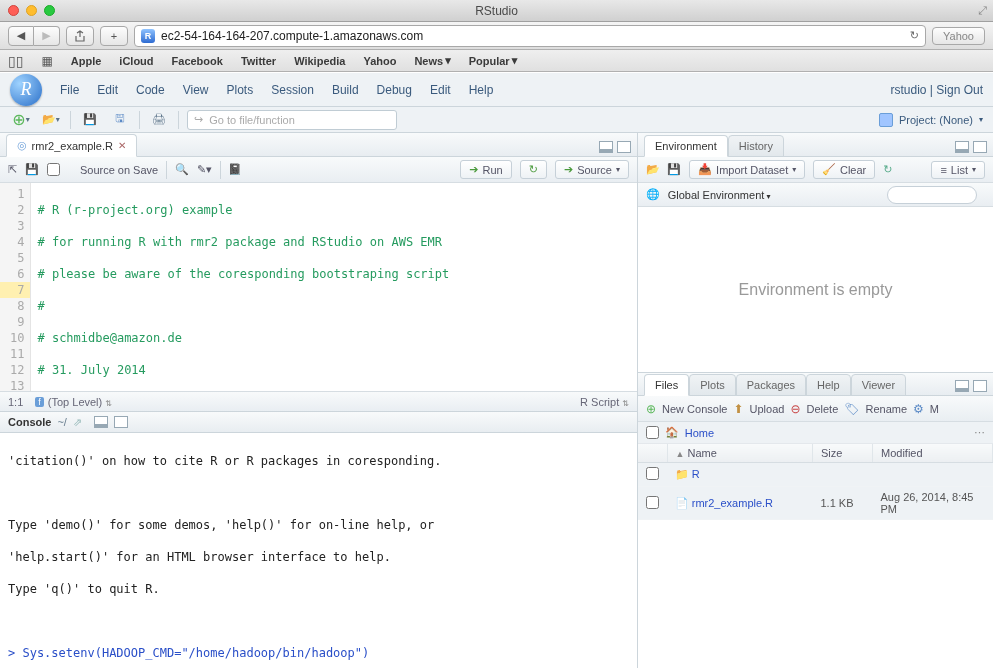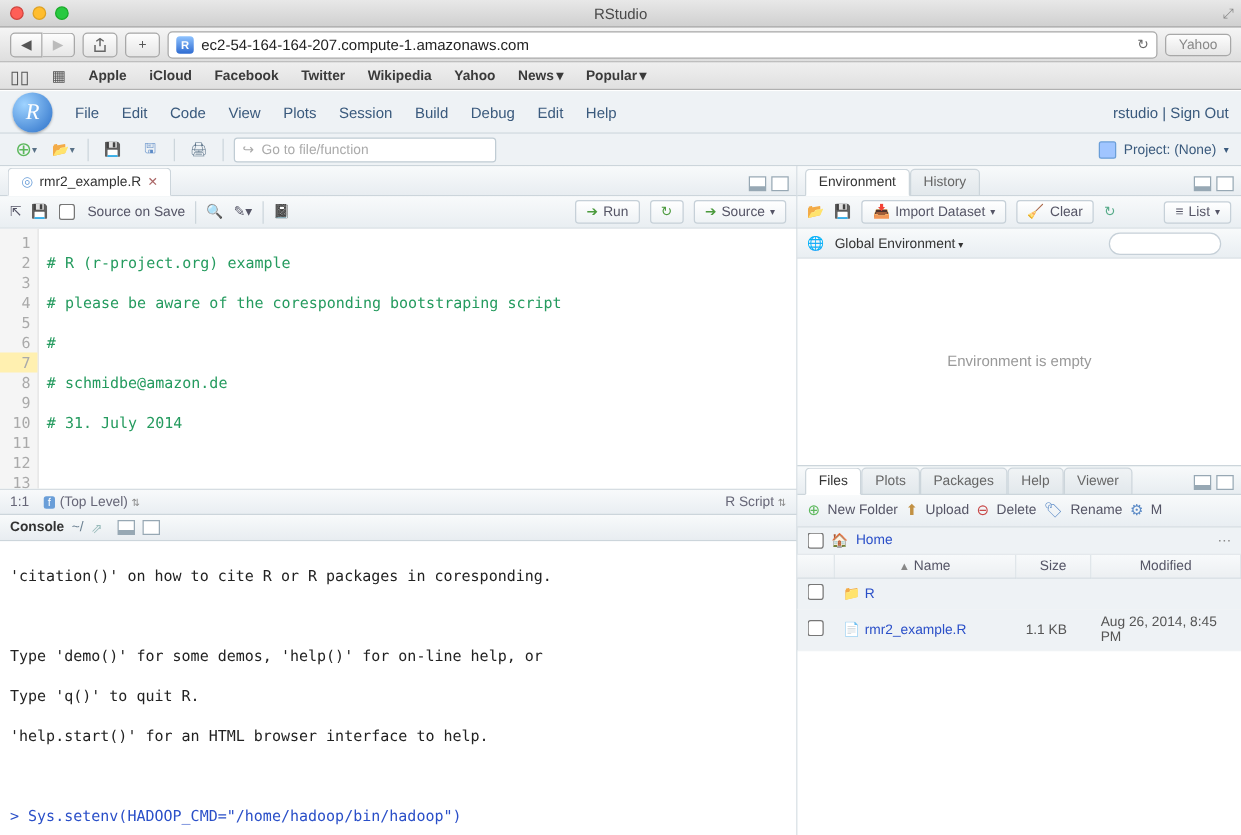--- a/index.html
+++ b/index.html
@@ -78,31 +78,31 @@
 .editor-status{height:20px;background:linear-gradient(#f8fafb,#e9eef2);border-top:1px solid #d6dde2;display:flex;align-items:center;padding:0 8px;font-size:11px;color:#667;}
 .editor-status .flex-spacer{flex:1;}
 .f-icon{background:#6a9ed8;color:#fff;border-radius:2px;padding:0 3px;font-size:9px;margin-right:4px;}
 
 
 .console-hdr{height:22px;background:linear-gradient(#f8fafb,#e8edf1);border-top:1px solid #ccd5db;border-bottom:1px solid #ccd5db;display:flex;align-items:center;padding:0 8px;gap:6px;}
 .console-body{background:#fff;font-family:Menlo,Consolas,monospace;font-size:12px;line-height:16px;padding:4px 8px;white-space:pre-wrap;flex:1;overflow:hidden;color:#222;}
 .cons-blue{color:#2a4fc8;}
 
 
-.env-body{flex:1;background:#fff;display:flex;align-items:center;justify-content:center;color:#999;font-size:12px;}
+.env-body{flex:1;background:#fff;display:flex;align-items:center;justify-content:center;color:#999;font-size:16px;}
 .env-subtb{height:24px;background:linear-gradient(#f8fafb,#e9eef2);border-bottom:1px solid #d6dde2;display:flex;align-items:center;padding:0 8px;gap:8px;}
 .env-search{flex:1;padding-right:8px;display:flex;justify-content:flex-end;}
 .env-search input{height:18px;width:90px;border:1px solid #c6d0d8;border-radius:9px;padding:0 8px 0 20px;font-size:11px;}
 
 
 .files-body{background:#fff;flex:1;font-size:11px;}
 .files-breadcrumb{height:22px;display:flex;align-items:center;padding:0 8px;gap:6px;border-bottom:1px solid #e4e8ec;}
 .home-icon{color:#c29144;}
 .files-table{width:100%;border-collapse:collapse;}
-.files-table th{background:linear-gradient(#f8fafb,#eceff2);border-bottom:1px solid #d6dde2;border-right:1px solid #e0e6ea;padding:3px 8px;text-align:center;color:#556;font-weight:normal;}
+.files-table th{background:linear-gradient(#f8fafb,#eceff2);border-bottom:1px solid #d6dde2;border-right:1px solid #e0e6ea;padding:3px 8px;text-align:left;color:#556;font-weight:normal;}
 .files-table td{padding:4px 8px;border-bottom:1px solid #f0f3f5;color:#2a4fc8;}
 .files-table td.meta{color:#555;}
 .folder-icon{color:#d8a23d;}
 .file-icon{color:#888;}
 .chk{width:18px;}
 .sort-arrow{font-size:9px;color:#888;}
 .green-arrow{color:#4b9a3d;}
 .save-ico{color:#5b8ac6;}
 .warn-dot{color:#c19a2a;}
 svg{display:block;}
@@ -217,21 +217,21 @@
     </div>
     <div class="strip-right">
       <div class="win-icon" style="border-bottom-width:4px;"></div>
       <div class="win-icon"></div>
     </div>
   </div>
 
   <div class="pane-tb">
     <span>⇱</span>
     <span class="save-ico">💾</span>
-    <label style="display:flex;align-items:center;gap:10px;">
+    <label style="display:flex;align-items:center;gap:20px;">
       <input type="checkbox" style="">
       <span>Source on Save</span>
     </label>
     <span class="tb-sep"></span>
     <span>🔍</span>
     <span>✎▾</span>
     <span class="tb-sep"></span>
     <span style="color:#b38b4d;">📓</span>
     <div class="flex-spacer"></div>
     <div class="pill-btn">
@@ -259,20 +259,21 @@
             <div style="background:#fff0b0;margin:0 -6px 0 -10px;padding:0 6px 0 10px;">7</div>
             <div>8</div>
             <div>9</div>
             <div>10</div>
             <div>11</div>
             <div>12</div>
             <div>13</div>
     </div>
     <div class="code">
 <div><span class="c-comment"># R (r-project.org) example</span></div>
+<div><span class="c-comment"># for running R with rmr2 package and RStudio on AWS EMR</span></div>
 <div><span class="c-comment"># please be aware of the coresponding bootstraping script</span></div>
 <div><span class="c-comment">#</span></div>
 <div><span class="c-comment"># schmidbe@amazon.de</span></div>
 <div><span class="c-comment"># 31. July 2014</span></div>
 
 
 
 
 
 
@@ -293,22 +294,22 @@
     <span style="color:#6a7f90;">~/</span>
     <span style="color:#9bb;">⇗</span>
     <div class="flex-spacer"></div>
     <div class="win-icon" style="border-bottom-width:4px;"></div>
     <div class="win-icon"></div>
   </div>
   <div class="console-body">
 <div>'citation()' on how to cite R or R packages in coresponding.</div>
 <div>&nbsp;</div>
 <div>Type 'demo()' for some demos, 'help()' for on-line help, or</div>
+<div>'help.start()' for an HTML browser interface to help.</div>
 <div>Type 'q()' to quit R.</div>
-<div>'help.start()' for an HTML browser interface to help.</div>
 <div>&nbsp;</div>
 <div class="cons-blue">&gt; Sys.setenv(HADOOP_CMD="/home/hadoop/bin/hadoop")</div>
 
 
 
 
 
   </div>
 
 </div>
@@ -360,21 +361,21 @@
     <div class="tab inactive">Packages</div>
     <div class="tab inactive">Help</div>
     <div class="tab inactive">Viewer</div>
     <div class="strip-right">
       <div class="win-icon" style="border-bottom-width:4px;"></div>
       <div class="win-icon"></div>
     </div>
   </div>
   <div class="pane-tb" style="gap:6px;">
     <span class="mini-icon" style="color:#5cb85c;">⊕</span>
-          <span>New Folder</span>
+          <span>New Console</span>
     <span class="mini-icon" style="color:#c29144;">⬆</span>
           <span>Upload</span>
     <span class="mini-icon" style="color:#c84848;">⊖</span>
           <span>Delete</span>
     <span class="mini-icon" style="color:#5b8ac6;">🏷</span>
           <span>Rename</span>
     <span class="mini-icon" style="color:#5b8ac6;">⚙</span>
           <span>M</span>
   </div>
   <div class="files-breadcrumb">

